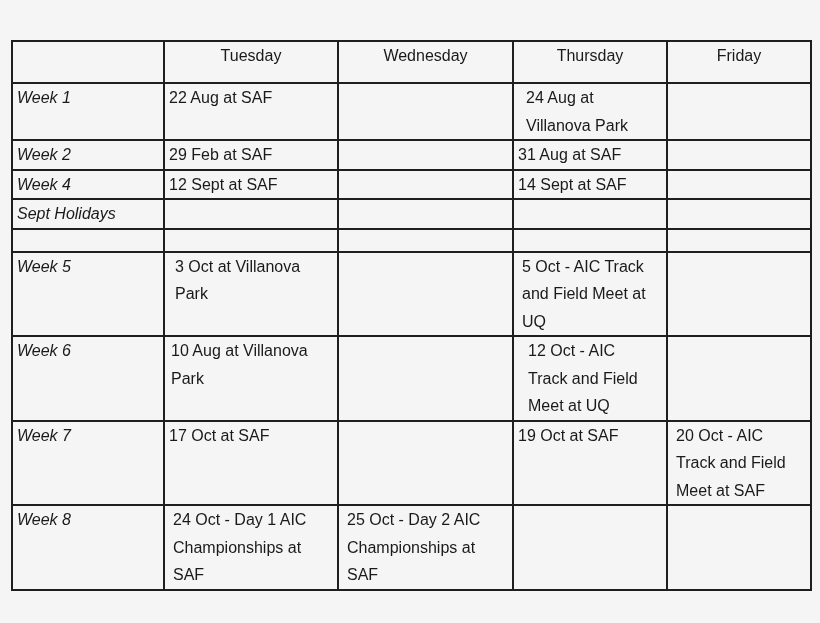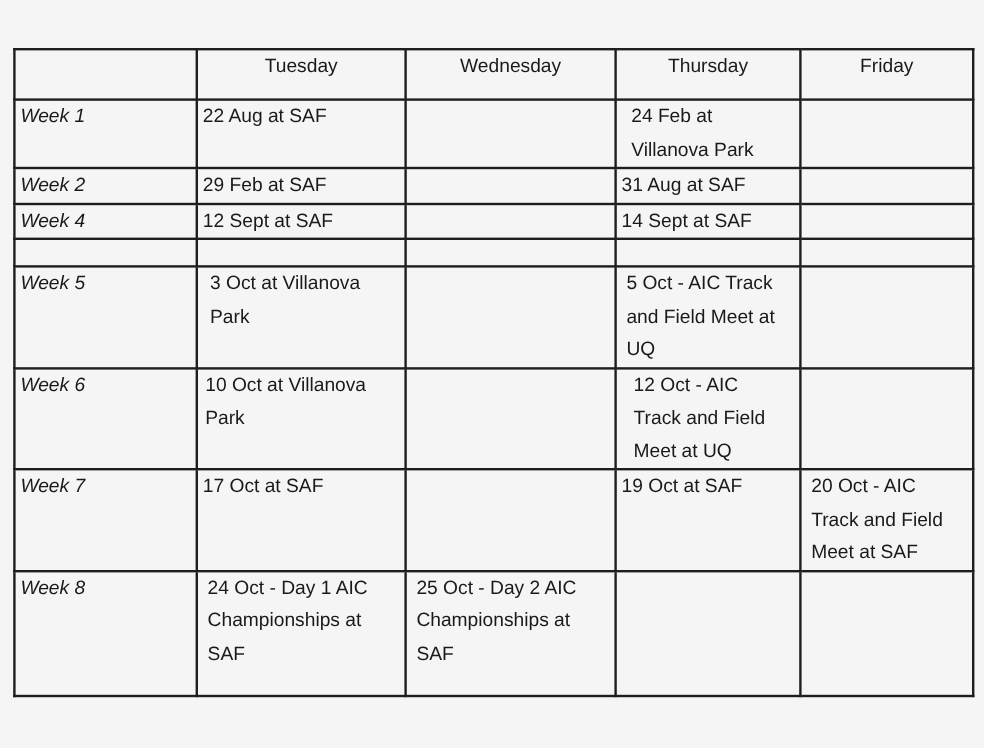--- a/index.html
+++ b/index.html
@@ -45,21 +45,21 @@
     }
     col.c0 { width: 152px; }
     col.c1 { width: 174px; }
     col.c2 { width: 175px; }
     col.c3 { width: 154px; }
     col.c4 { width: 144px; }
     tr.r-head { height: 42px; }
     tr.r1 { height: 57px; }
     tr.r-single { height: 23px; }
     tr.r-triple { height: 84px; }
-    tr.r-last { height: 104px; }
+    tr.r-last { height: 85px; }
   </style>
 </head>
 <body>
 
 <table class="schedule">
   <colgroup>
     <col class="c0">
       <col class="c1">
       <col class="c2">
       <col class="c3">
@@ -72,54 +72,61 @@
       <th>Wednesday</th>
       <th>Thursday</th>
       <th>Friday</th>
     </tr>
   </thead>
   <tbody>
     <tr class="r1">
       <td class="label-cell">Week 1</td>
       <td class="day-cell">22 Aug at SAF</td>
       <td class="day-cell"></td>
-      <td class="day-cell" style="padding:0 12px;">24 Feb at Villanova Park</td>
+      <td class="day-cell" style="padding:0 12px;">24 Aug at Villanova Park</td>
       <td class="day-cell"></td>
     </tr>
     <tr class="r-single">
       <td class="label-cell">Week 2</td>
       <td class="day-cell">29 Feb at SAF</td>
       <td class="day-cell"></td>
       <td class="day-cell">31 Aug at SAF</td>
       <td class="day-cell"></td>
     </tr>
     <tr class="r-single">
       <td class="label-cell">Week 4</td>
       <td class="day-cell">12 Sept at SAF</td>
       <td class="day-cell"></td>
       <td class="day-cell">14 Sept at SAF</td>
+      <td class="day-cell"></td>
+    </tr>
+    <tr class="r-single">
+      <td class="label-cell">Sept Holidays</td>
+      <td class="day-cell"></td>
+      <td class="day-cell"></td>
+      <td class="day-cell"></td>
       <td class="day-cell"></td>
     </tr>
     <tr class="r-single">
       <td class="label-cell"></td>
       <td class="day-cell"></td>
       <td class="day-cell"></td>
       <td class="day-cell"></td>
       <td class="day-cell"></td>
     </tr>
     <tr class="r-triple">
       <td class="label-cell">Week 5</td>
       <td class="day-cell" style="padding:0 10px;border-radius:18px;">3 Oct at Villanova Park</td>
       <td class="day-cell"></td>
       <td class="day-cell" style="padding:0 8px;">5 Oct - AIC Track and Field Meet at UQ</td>
       <td class="day-cell"></td>
     </tr>
     <tr class="r-triple">
       <td class="label-cell">Week 6</td>
-      <td class="day-cell" style="padding:0 6px;">10 Oct at Villanova Park</td>
+      <td class="day-cell" style="padding:0 6px;">10 Aug at Villanova Park</td>
       <td class="day-cell"></td>
       <td class="day-cell" style="padding:0 14px;">12 Oct - AIC Track and Field Meet at UQ</td>
       <td class="day-cell"></td>
     </tr>
     <tr class="r-triple">
       <td class="label-cell">Week 7</td>
       <td class="day-cell">17 Oct at SAF</td>
       <td class="day-cell"></td>
       <td class="day-cell">19 Oct at SAF</td>
       <td class="day-cell" style="padding:0 8px;">20 Oct - AIC Track and Field Meet at SAF</td>

